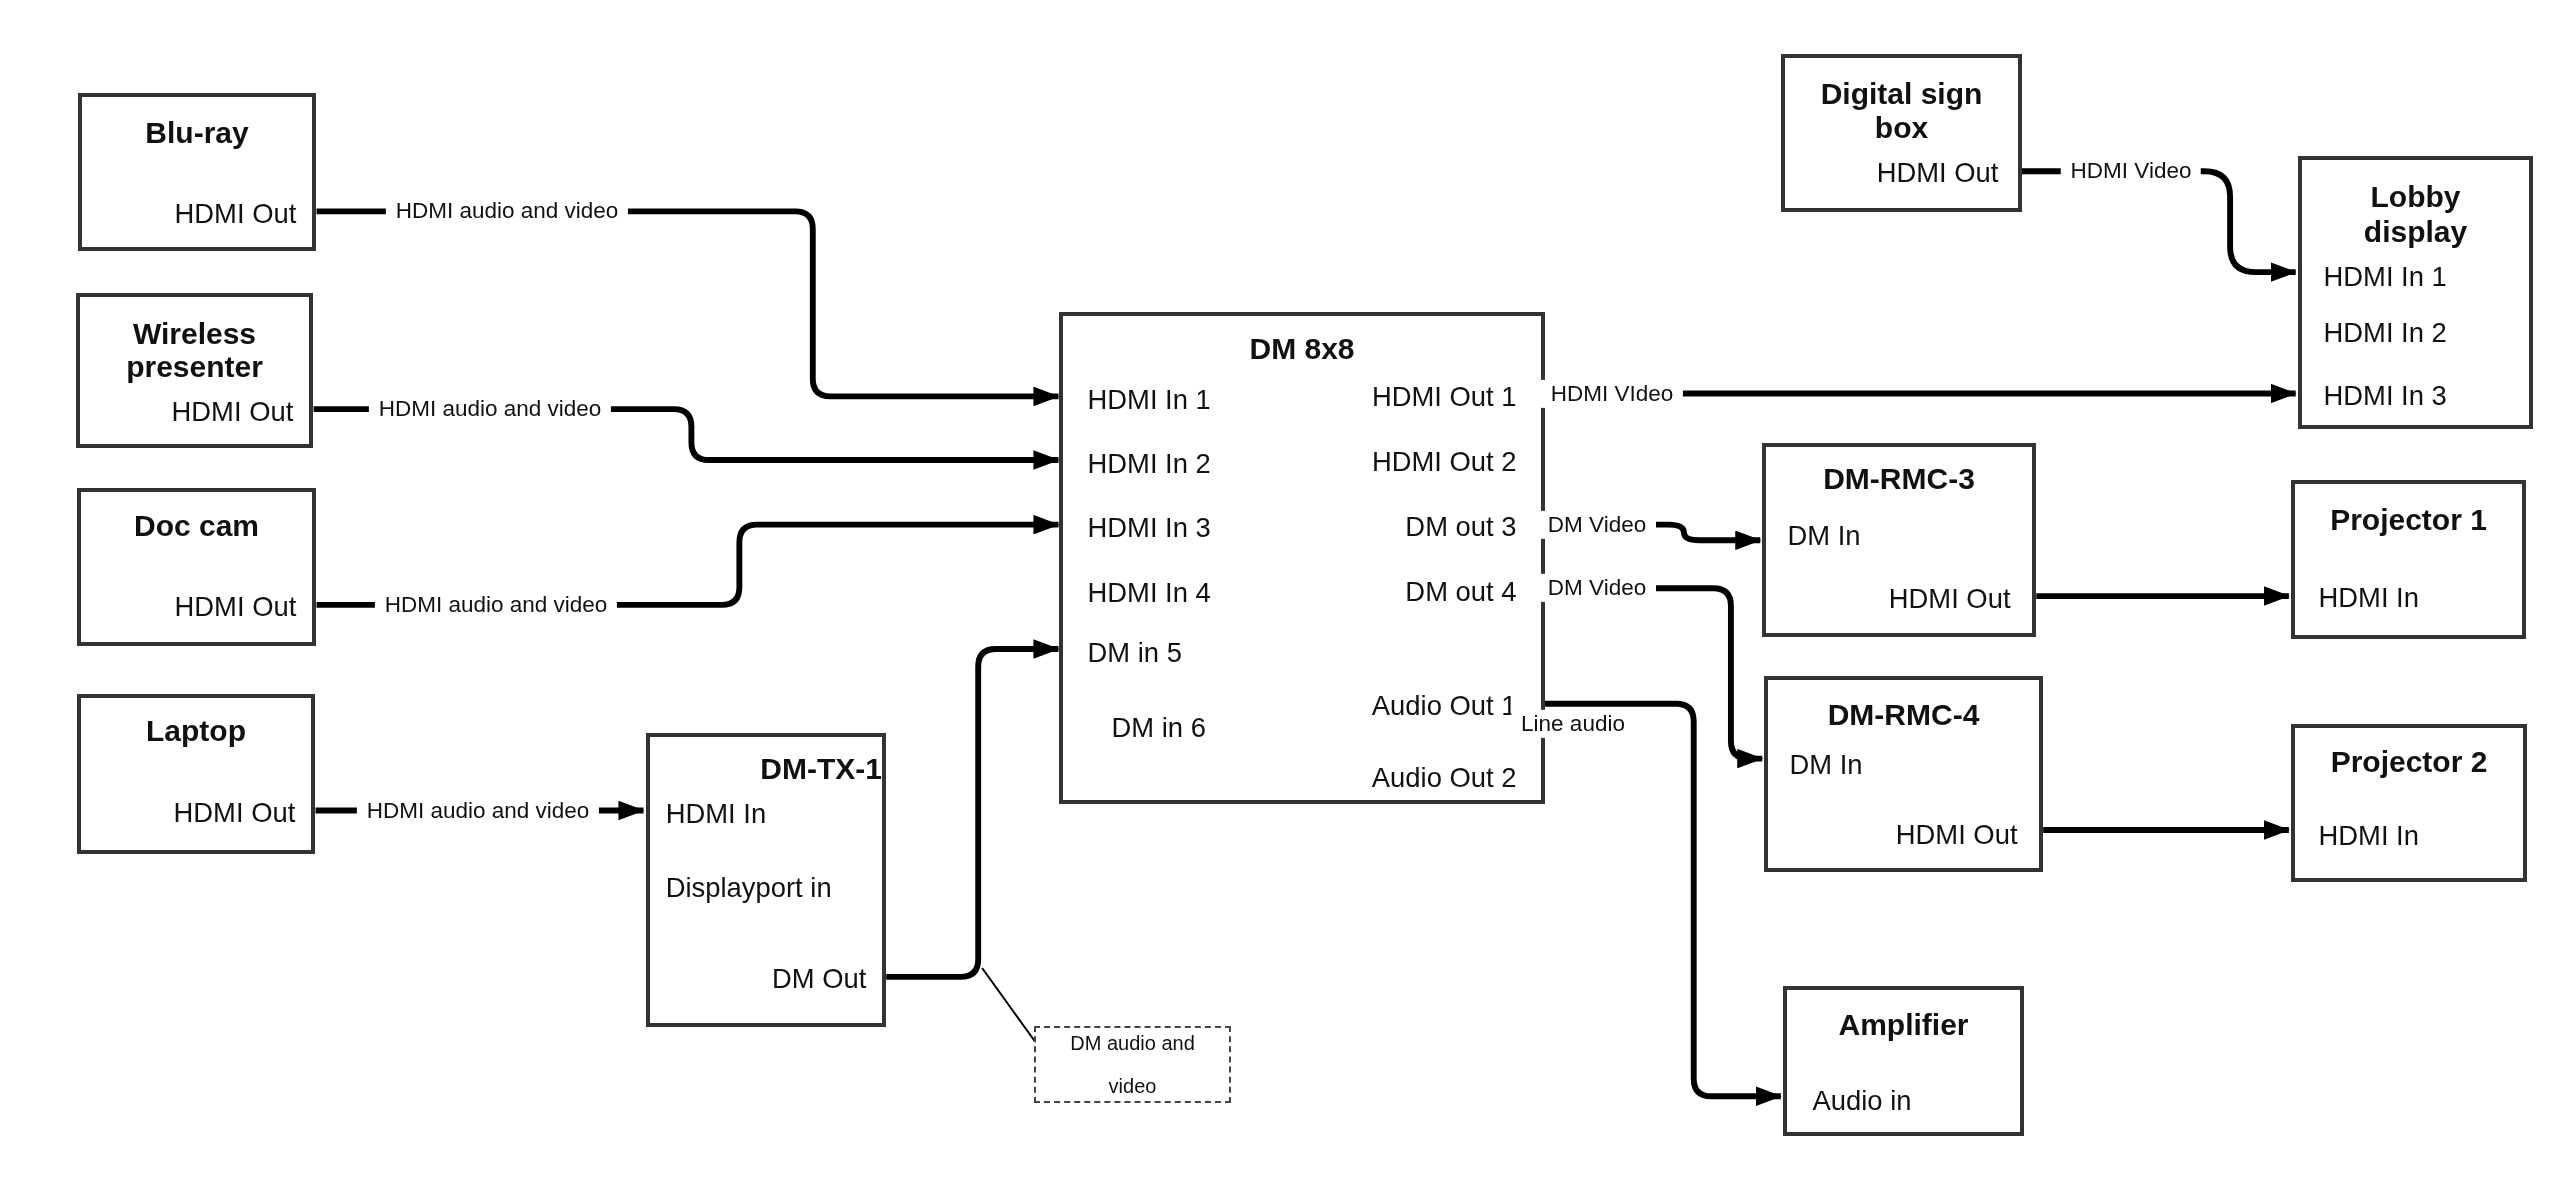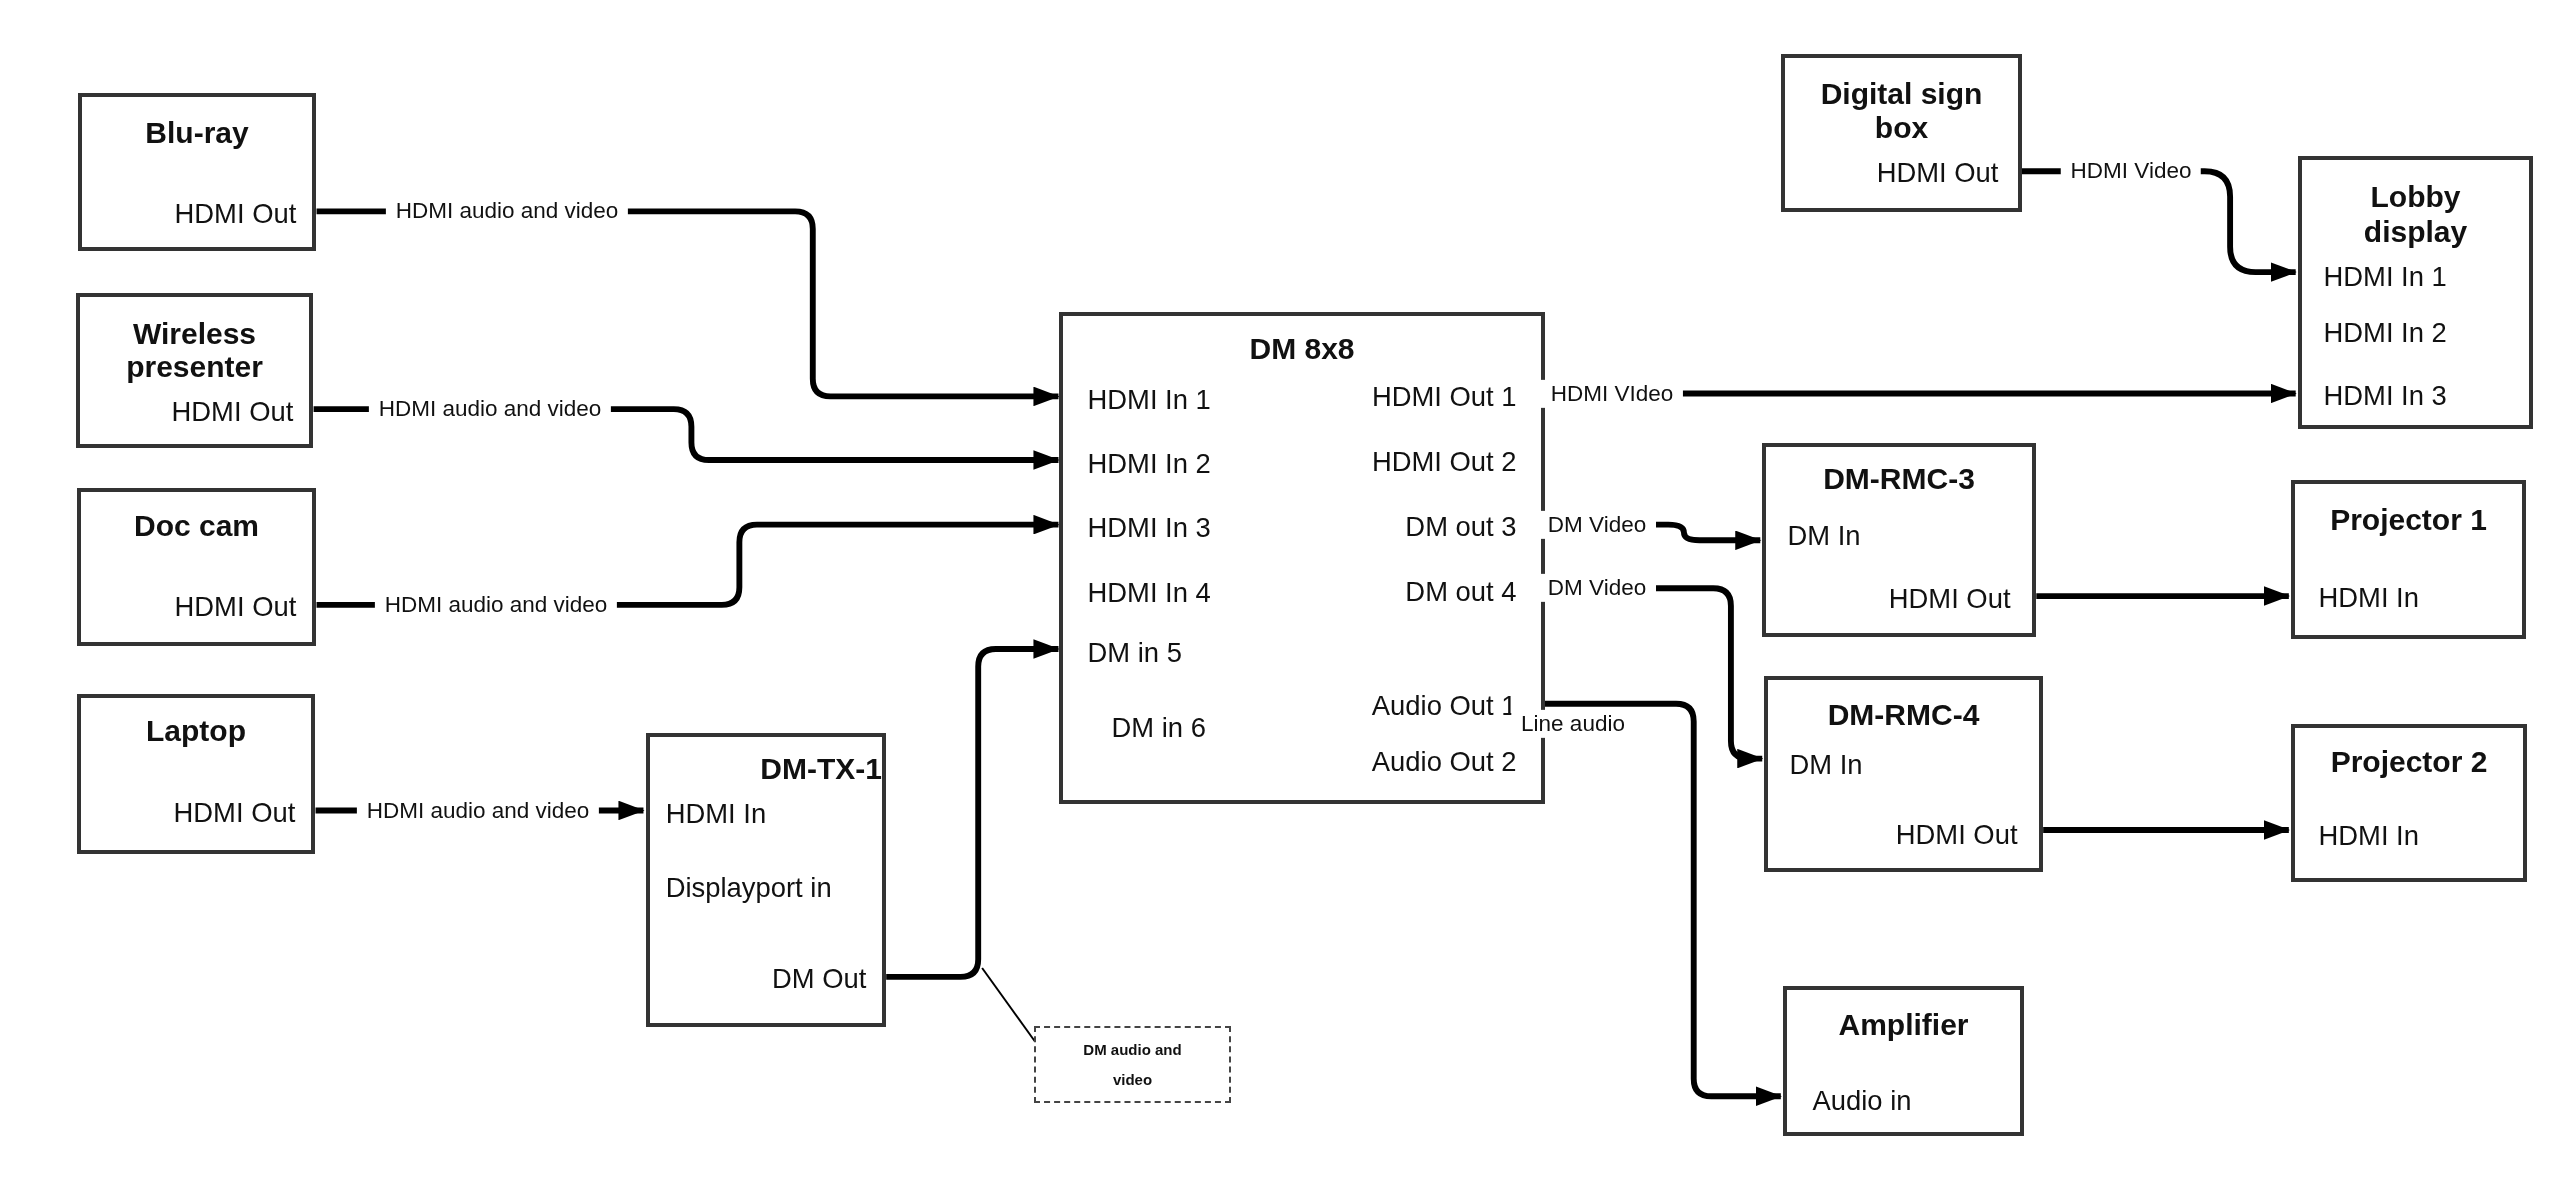--- a/index.html
+++ b/index.html
@@ -8,22 +8,22 @@
   svg.wires{position:absolute;left:0;top:0;width:2576px;height:1201px;}
   .box{position:absolute;background:#ffffff;border:4.9px solid #333333;box-sizing:border-box;}
   .title{position:absolute;left:0;right:0;text-align:center;font-weight:bold;font-size:30px;
          line-height:30px;transform:translateY(-50%);white-space:nowrap;}
   .port{position:absolute;font-size:27.4px;line-height:27.4px;transform:translateY(-50%);white-space:nowrap;}
   .port.pleft{text-align:left;}
   .port.pright{text-align:right;}
   .conn-label{position:absolute;transform:translate(-50%,-50%);font-size:22.5px;line-height:22.5px;
               background:#ffffff;padding:2.9px 9.8px;white-space:nowrap;}
   .note{position:absolute;border:2px dashed #444444;background:#ffffff;box-sizing:border-box;
-        display:flex;flex-direction:column;align-items:center;justify-content:center;
-        font-size:15px;line-height:30px;text-align:center;font-weight:bold;}
+        display:flex;flex-direction:column;align-items:center;justify-content:space-between;
+        font-size:20px;line-height:30px;text-align:center;}
 </style>
 </head>
 <body>
 
 <div id="canvas">
 
   <svg class="wires" viewBox="0 0 2631 1227" width="2576" height="1201">
     <defs>
       <marker id="arrow" viewBox="0 0 12 9" refX="11.5" refY="4.5" markerWidth="27" markerHeight="20" markerUnits="userSpaceOnUse" orient="auto">
         <path d="M0,0 L12,4.5 L0,9 Z" fill="#000000"></path>
@@ -80,21 +80,21 @@
     <div class="port pleft" style="left:24.5px;top:148px;">HDMI In 2</div>
     <div class="port pleft" style="left:24.5px;top:212px;">HDMI In 3</div>
     <div class="port pleft" style="left:24.5px;top:277px;">HDMI In 4</div>
     <div class="port pleft" style="left:24.5px;top:337px;">DM in 5</div>
     <div class="port pleft" style="left:24.5px;top:412px;margin-left:24px;">DM in 6</div>
     <div class="port pright" style="right:24.5px;top:81px;">HDMI Out 1</div>
     <div class="port pright" style="right:24.5px;top:146px;">HDMI Out 2</div>
     <div class="port pright" style="right:24.5px;top:211px;">DM out 3</div>
     <div class="port pright" style="right:24.5px;top:276px;">DM out 4</div>
     <div class="port pright" style="right:24.5px;top:390px;">Audio Out 1</div>
-    <div class="port pright" style="right:24.5px;top:446px;">Audio Out 2</div>
+    <div class="port pright" style="right:24.5px;top:462px;">Audio Out 2</div>
   </div>
 
   <div class="box" style="left:1781px;top:54px;width:241px;height:158px;">
     <div class="title" style="top:36px;">Digital sign</div>
     <div class="title" style="top:70px;">box</div>
     <div class="port pright" style="right:19.6px;top:115px;">HDMI Out</div>
   </div>
 
   <div class="box" style="left:2298px;top:156px;width:235px;height:273px;">
     <div class="title" style="top:37px;">Lobby</div>

